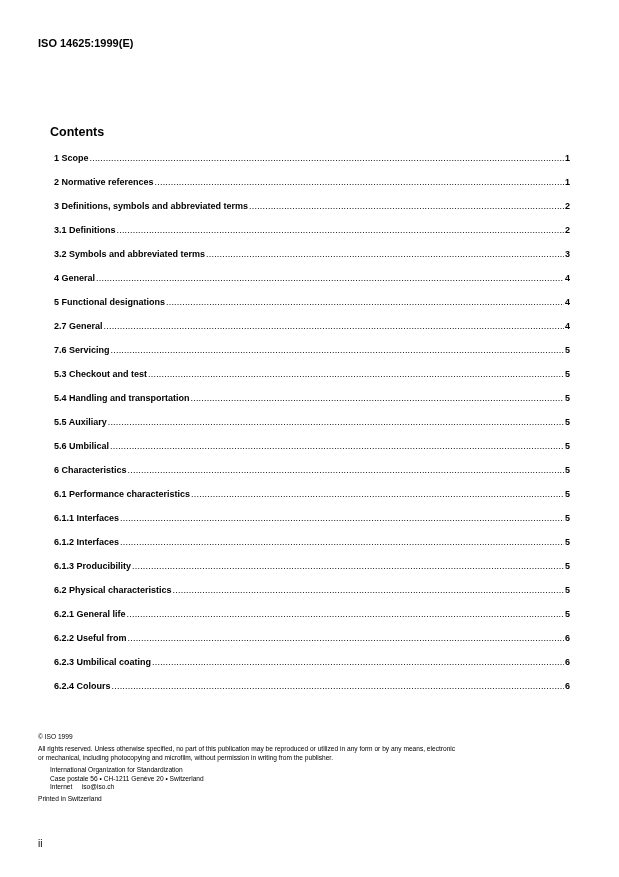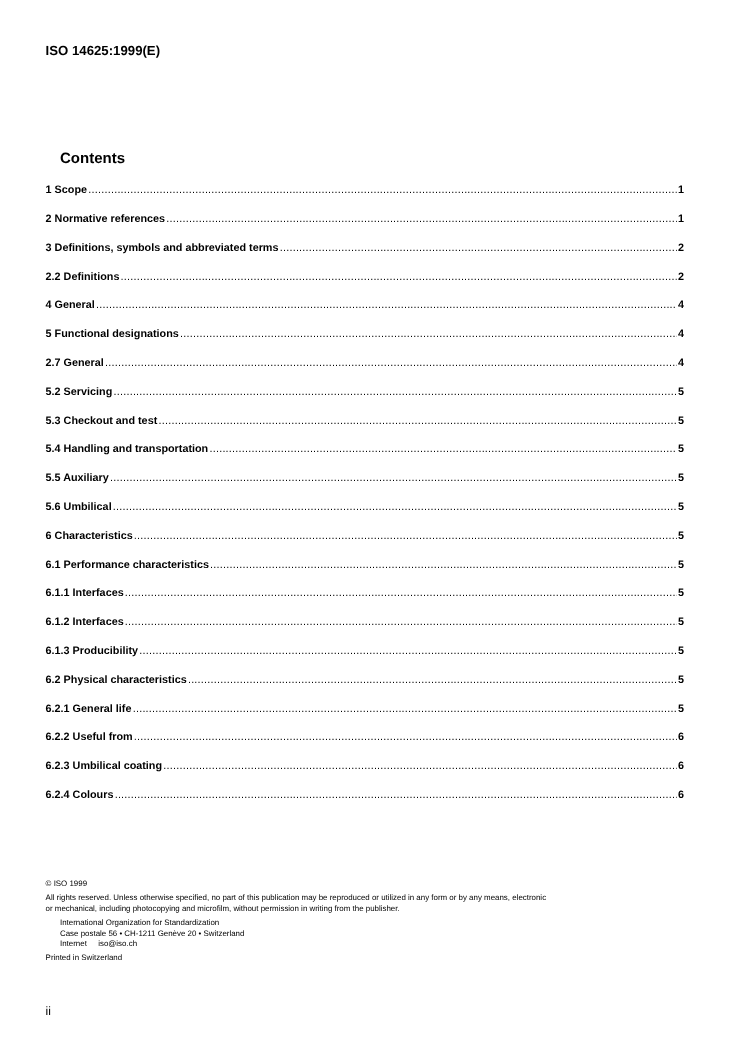--- a/index.html
+++ b/index.html
@@ -1,21 +1,21 @@
 <!DOCTYPE html>
 <html><head>
 <meta charset="utf-8">
 <style>
   html, body { margin: 0; padding: 0; background: #ffffff; }
   body { width: 619px; height: 877px; position: relative; overflow: hidden;
          font-family: "Liberation Sans", sans-serif; color: #000; }
   .header { position: absolute; left: 38px; top: 37px; font-size: 11px; font-weight: bold; }
   .contents-title { position: absolute; left: 38px; top: 125px; font-size: 12.5px; font-weight: bold; margin-left: 12px; }
   .toc { position: absolute; left: 38px; top: 153px; width: 532px; }
-  .toc-row { display: flex; align-items: baseline; height: 24px; font-size: 9px; font-weight: bold; white-space: nowrap; }
+  .toc-row { display: flex; align-items: baseline; height: 24px; font-size: 9px; font-weight: bold; white-space: nowrap; margin-left: 16px; }
   .toc-label { flex: none; }
   .toc-leader { flex: 1 1 auto; overflow: hidden; margin: 0 1px; }
   .toc-leader::before { content: "................................................................................................................................................................................................................................................................................"; font-weight: normal; letter-spacing: 0.2px; }
   .toc-page { flex: none; text-align: right; }
   .footer { position: absolute; left: 38px; top: 733px; width: 545px; font-size: 6.6px; line-height: 8.4px; }
   .footer p { margin: 0; }
   .footer .gap { height: 4px; }
   .footer .indent { padding-left: 12px; }
   .footer .web { display: inline-block; width: 30px; }
   .page-num { position: absolute; left: 38px; top: 838px; font-size: 10px; }
@@ -37,41 +37,46 @@
       <span class="toc-label">2 Normative references</span>
       <span class="toc-leader"></span>
       <span class="toc-page">1</span>
     </div>
     <div class="toc-row">
       <span class="toc-label">3 Definitions, symbols and abbreviated terms</span>
       <span class="toc-leader"></span>
       <span class="toc-page">2</span>
     </div>
     <div class="toc-row">
-      <span class="toc-label">2.2 Definitions</span>
+      <span class="toc-label">3.1 Definitions</span>
       <span class="toc-leader"></span>
       <span class="toc-page">2</span>
+    </div>
+    <div class="toc-row">
+      <span class="toc-label">3.2 Symbols and abbreviated terms</span>
+      <span class="toc-leader"></span>
+      <span class="toc-page">3</span>
     </div>
     <div class="toc-row">
       <span class="toc-label">4 General</span>
       <span class="toc-leader"></span>
       <span class="toc-page">4</span>
     </div>
     <div class="toc-row">
       <span class="toc-label">5 Functional designations</span>
       <span class="toc-leader"></span>
       <span class="toc-page">4</span>
     </div>
     <div class="toc-row">
       <span class="toc-label">2.7 General</span>
       <span class="toc-leader"></span>
       <span class="toc-page">4</span>
     </div>
     <div class="toc-row">
-      <span class="toc-label">5.2 Servicing</span>
+      <span class="toc-label">7.6 Servicing</span>
       <span class="toc-leader"></span>
       <span class="toc-page">5</span>
     </div>
     <div class="toc-row">
       <span class="toc-label">5.3 Checkout and test</span>
       <span class="toc-leader"></span>
       <span class="toc-page">5</span>
     </div>
     <div class="toc-row">
       <span class="toc-label">5.4 Handling and transportation</span>

